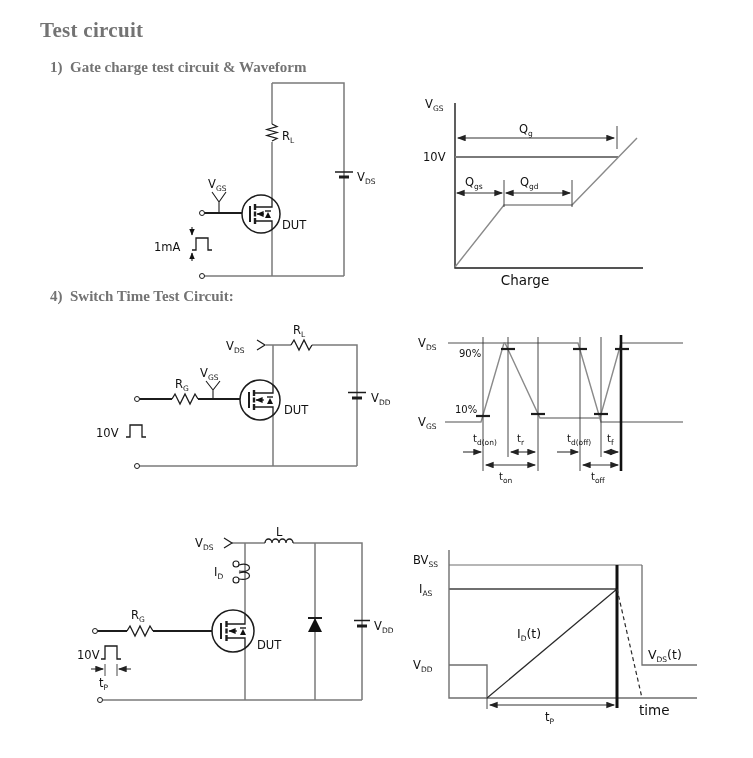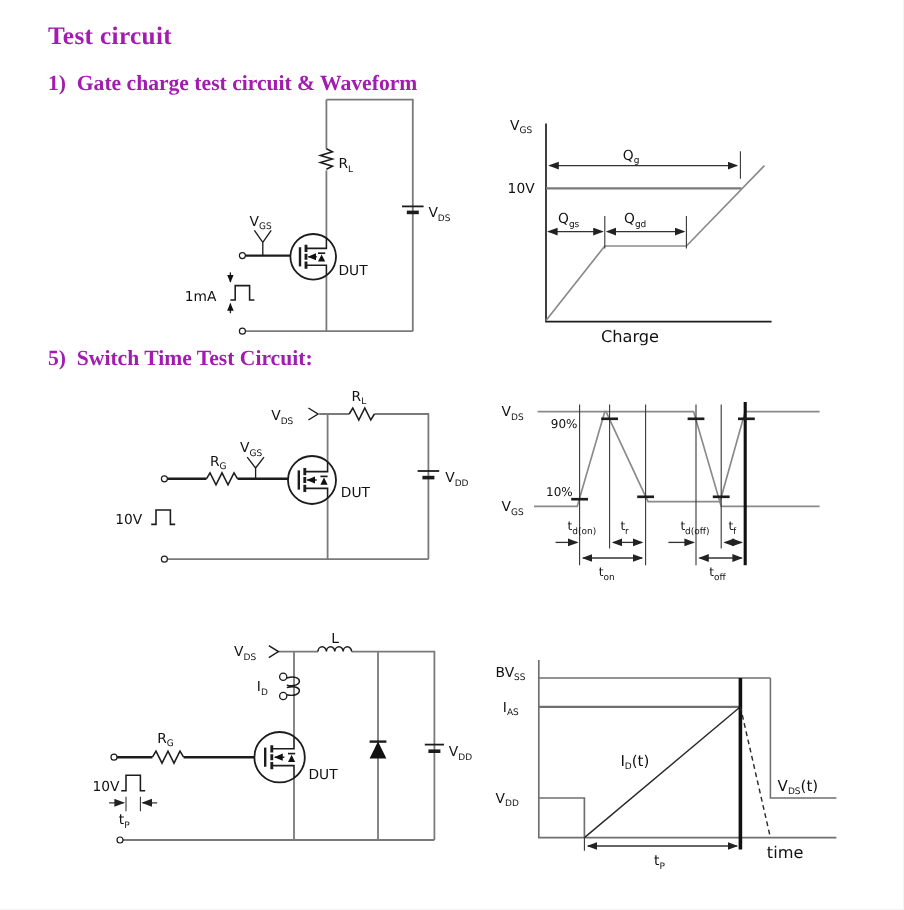--- a/index.html
+++ b/index.html
@@ -1,25 +1,25 @@
 <!DOCTYPE html>
 <html><head>
 <meta charset="utf-8">
 <style>
   html,body{margin:0;padding:0;background:#e8e8e8;}
   .page{
     position:relative;width:753px;height:758px;background:#ffffff;
-    font-family:"Liberation Serif",serif;color:#a21caf;overflow:hidden;
+    font-family:"Liberation Serif",serif;color:#737373;overflow:hidden;
   }
   .title{
     position:absolute;left:40px;top:18px;font-size:21px;font-weight:bold;
     letter-spacing:0.3px;white-space:pre;
   }
   .sec-heading{
-    position:absolute;left:40px;font-size:18px;font-weight:bold;white-space:pre;
+    position:absolute;left:50px;font-size:15px;font-weight:bold;white-space:pre;
   }
   .h1{top:59px}.h2{top:288px}.h3{top:498px}
   svg{position:absolute;overflow:visible}
   .c1{left:140px;top:80px}.w1{left:415px;top:95px}
   .c2{left:80px;top:320px}.w2{left:415px;top:321px}
   .c3{left:75px;top:528px}.w3{left:405px;top:538px}
   svg text{font-family:"DejaVu Sans",sans-serif;fill:#111}
   .lbl{font-size:11.5px}
   .sub{font-size:7.5px}
   .sm{font-size:10px}
@@ -42,21 +42,21 @@
         <path d="M0,0 L8,3 L0,6 Z" fill="#222"></path>
       </marker>
       <marker id="mS" markerWidth="7" markerHeight="6" refX="5.5" refY="2.5" orient="auto-start-reverse">
         <path d="M0,0 L6,2.5 L0,5 Z" fill="#111"></path>
       </marker>
     </defs>
   </svg>
 
   <div class="title">Test circuit</div>
   <div class="sec-heading h1">1)  Gate charge test circuit &amp; Waveform</div>
-  <div class="sec-heading h2">5)  Switch Time Test Circuit:</div>
+  <div class="sec-heading h2">4)  Switch Time Test Circuit:</div>
 
   <svg class="c1" width="260" height="210" viewBox="0 0 260 210">
     <g>
       <path class="wire" d="M132,3 H204 V196"></path>
       <path class="wire" d="M132,3 V44"></path>
       <path class="wire" d="M132,62 V118"></path>
       <path class="wire" d="M132,150 V196"></path>
       <path class="wire" d="M64,196 H204"></path>
     </g>
     <g>

